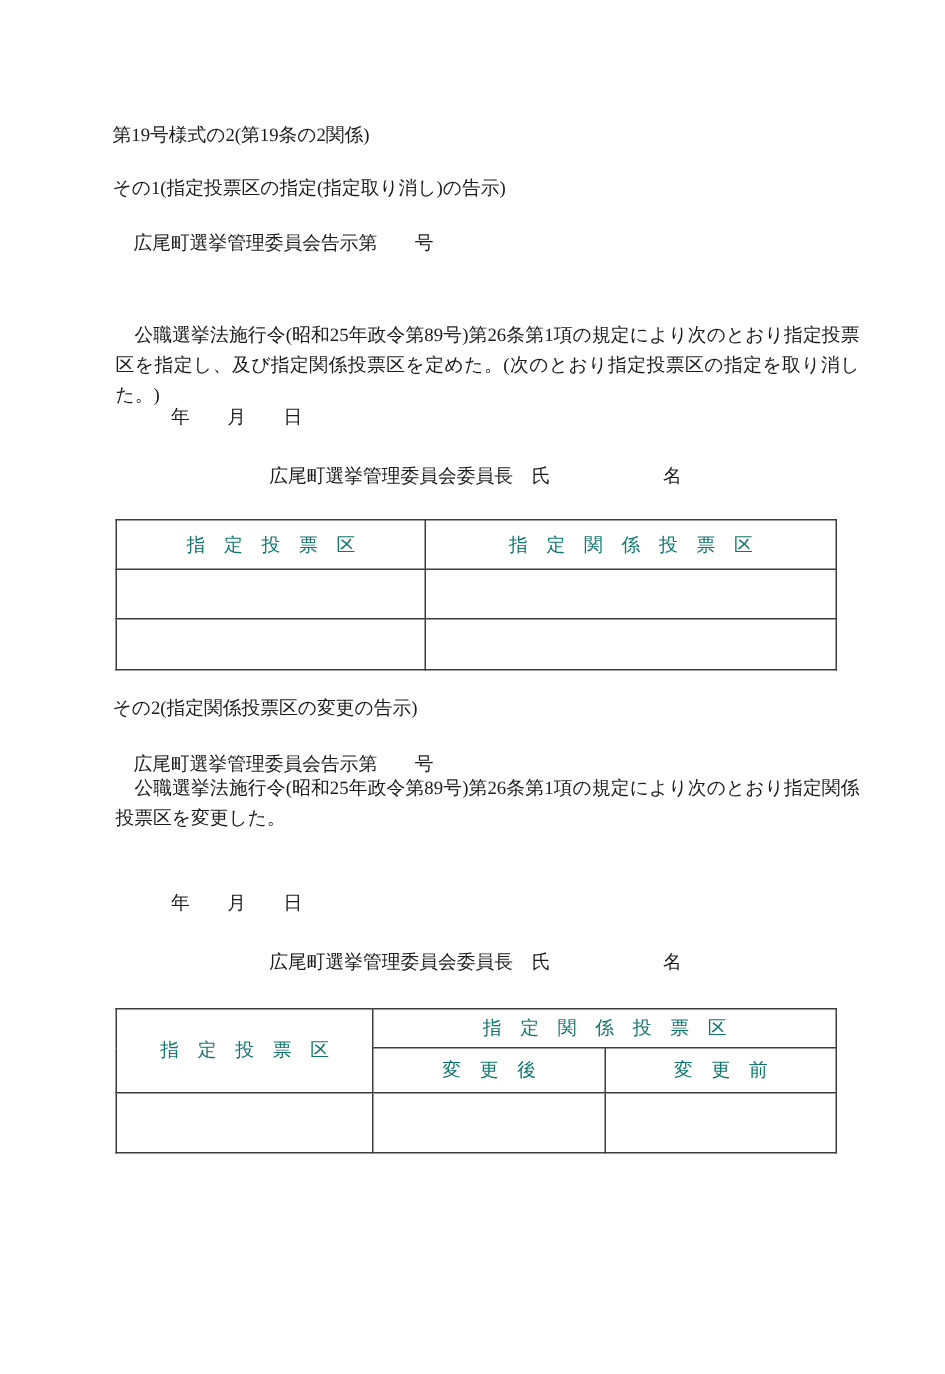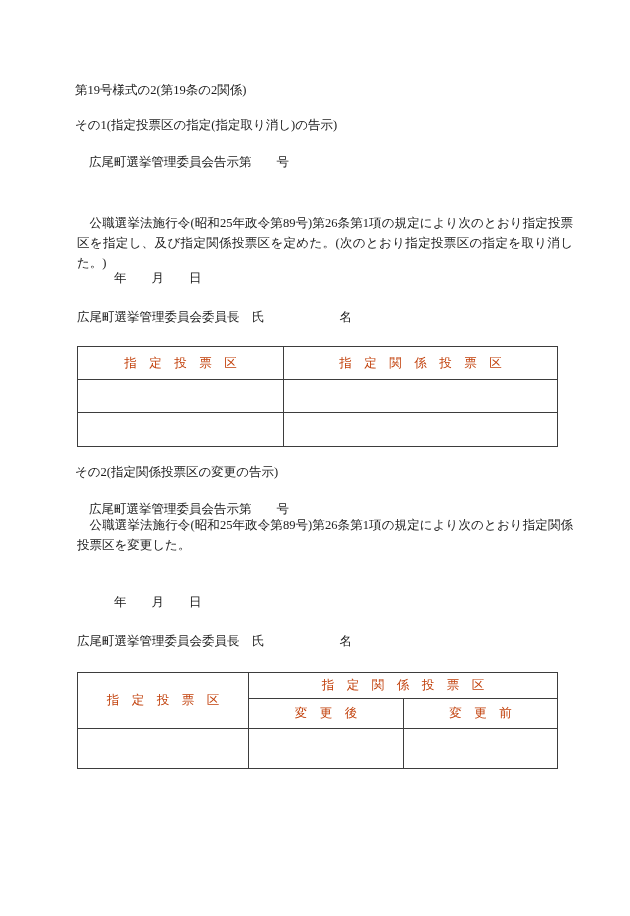--- a/index.html
+++ b/index.html
@@ -24,36 +24,36 @@
   }
   .body-par {
     left: 77px;
     width: 496px;
     line-height: 20px;
     text-align: justify;
   }
   .signer {
     left: 77px;
     width: 480px;
-    text-align: left;
+    text-align: center;
   }
   table.form-table {
     position: absolute;
     left: 77px;
     border-collapse: collapse;
     table-layout: fixed;
     width: 480px;
   }
   table.form-table td {
     border: 1px solid #3d3d3d;
     text-align: center;
     vertical-align: middle;
     padding: 0;
     font-size: 12.5px;
-    color: #c2410c;
+    color: #0f766e;
     white-space: pre;
   }
   #table-1 { top: 346px; }
   #table-1 tr.hdr  td { height: 32px; }
   #table-1 tr.row1 td { height: 32px; }
   #table-1 tr.row2 td { height: 33px; }
   #table-2 { top: 672px; }
   #table-2 tr.hdr-group td { height: 25px; }
   #table-2 tr.hdr-sub   td { height: 29px; }
   #table-2 tr.row1      td { height: 39px; }

